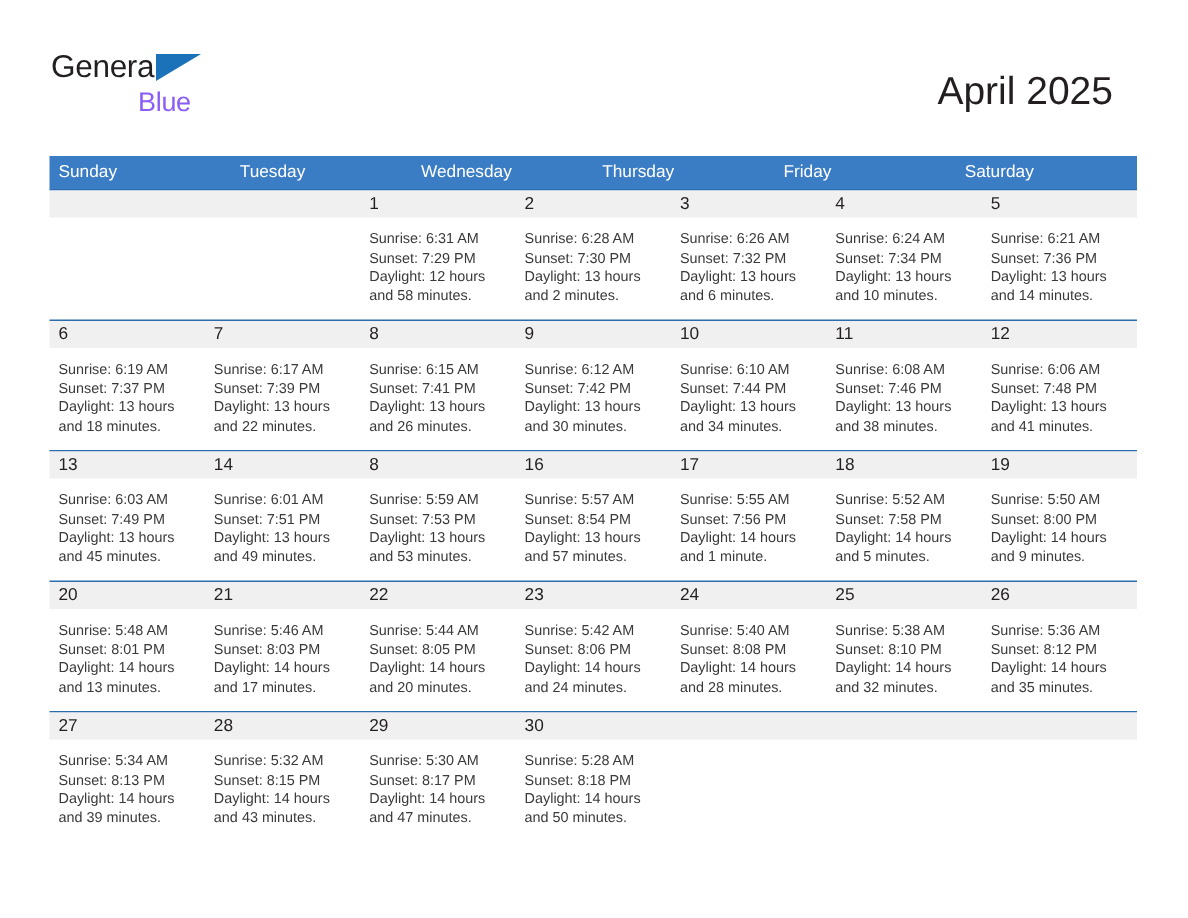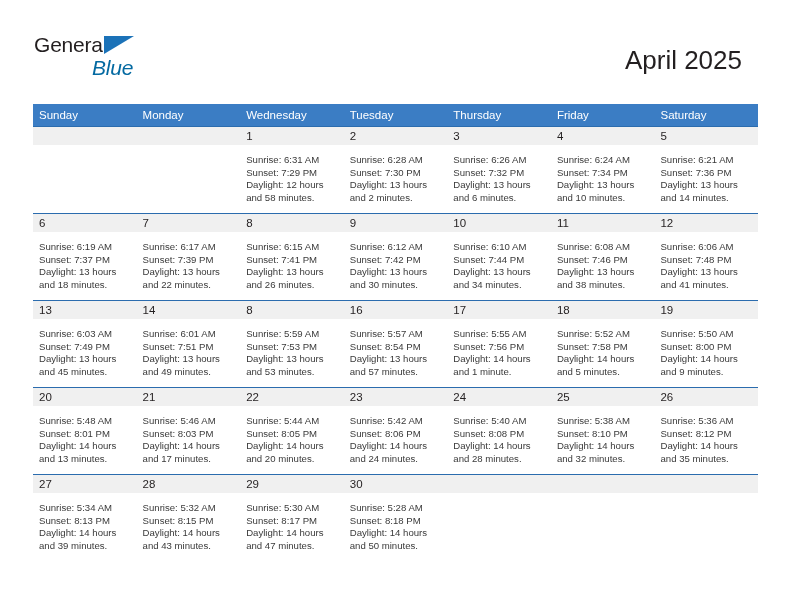--- a/index.html
+++ b/index.html
@@ -51,24 +51,23 @@
     border-left: 30px solid #1b72b8;
     border-bottom: 18px solid transparent;
   }
   .brand-row2 {
     height: 24px;
     line-height: 24px;
     padding-left: 58px;
     margin-top: -1px;
   }
   .brand-blue {
-    font-size: 21px;
-    color: #0369a1;
+    font-size: 18px;
+    color: #8b5cf6;
     letter-spacing: -0.2px;
-    font-style: italic;
   }
 
   .title-block {
     position: absolute;
     right: 36px;
     top: 30px;
     text-align: right;
   }
   .cal-title {
     font-size: 26px;
@@ -170,23 +169,22 @@
   <div class="title-block">
     <h1 class="cal-title">April 2025</h1>
   </div>
 
 </div>
 
 <div class="calendar">
 
   <div class="dow-header">
     <div class="dow-cell">Sunday</div>
-    <div class="dow-cell">Monday</div>
+    <div class="dow-cell">Tuesday</div>
     <div class="dow-cell">Wednesday</div>
-    <div class="dow-cell">Tuesday</div>
     <div class="dow-cell">Thursday</div>
     <div class="dow-cell">Friday</div>
     <div class="dow-cell">Saturday</div>
   </div>
 
   <div class="week-row">
     <div class="daystrip-bg"></div>
     <div class="day-cell">
       <div class="day-number"></div>
       <div class="day-info">

